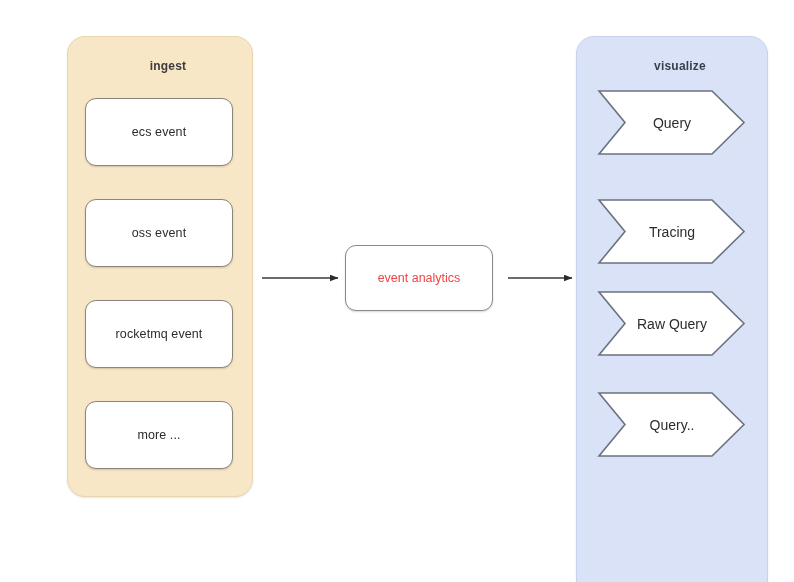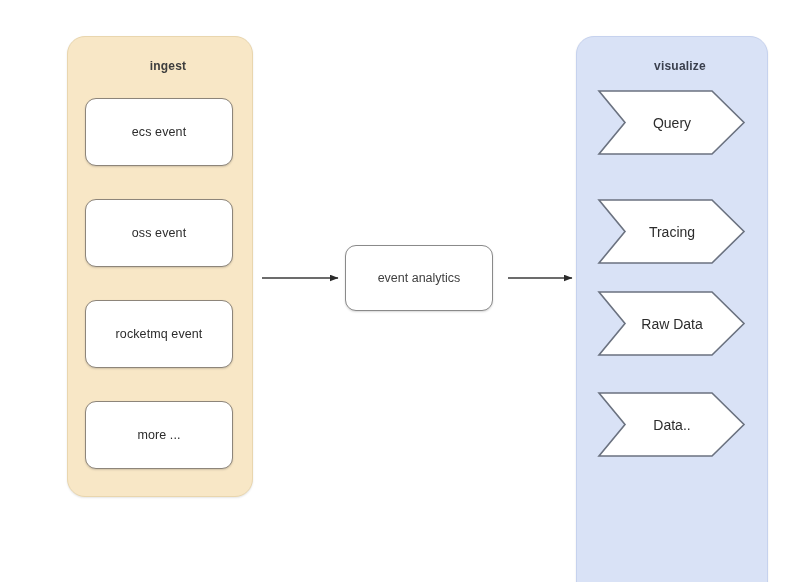--- a/index.html
+++ b/index.html
@@ -94,21 +94,21 @@
     border: 1.4px solid #8a8a8a;
     border-radius: 11px;
     box-sizing: border-box;
     display: flex;
     align-items: center;
     justify-content: center;
     box-shadow: 0 1px 2px rgba(0,0,0,0.16);
   }
   .center-node span {
     font-size: 12.5px;
-    color: #404040;
+    color: #ef4444;
     white-space: nowrap;
   }
 
   
   .chevron-wrap {
     position: absolute;
     left: 599px;
     width: 146px;
     height: 65px;
   }
@@ -203,23 +203,23 @@
     <svg viewBox="0 0 146 65" preserveAspectRatio="none">
       <polygon points="0,1 113,1 145,32.5 113,64 0,64 26,32.5" fill="#ffffff" stroke="#6b7280" stroke-width="1.6" stroke-linejoin="miter"></polygon>
     </svg>
     <div class="chevron-label">Tracing</div>
   </div>
 
   <div class="chevron-wrap" style="top:291px;">
     <svg viewBox="0 0 146 65" preserveAspectRatio="none">
       <polygon points="0,1 113,1 145,32.5 113,64 0,64 26,32.5" fill="#ffffff" stroke="#6b7280" stroke-width="1.6" stroke-linejoin="miter"></polygon>
     </svg>
-    <div class="chevron-label">Raw Data</div>
+    <div class="chevron-label">Raw Query</div>
   </div>
 
   <div class="chevron-wrap" style="top:392px;">
     <svg viewBox="0 0 146 65" preserveAspectRatio="none">
       <polygon points="0,1 113,1 145,32.5 113,64 0,64 26,32.5" fill="#ffffff" stroke="#6b7280" stroke-width="1.6" stroke-linejoin="miter"></polygon>
     </svg>
-    <div class="chevron-label">Data..</div>
+    <div class="chevron-label">Query..</div>
   </div>
 
 </div>
 
 </body></html>

